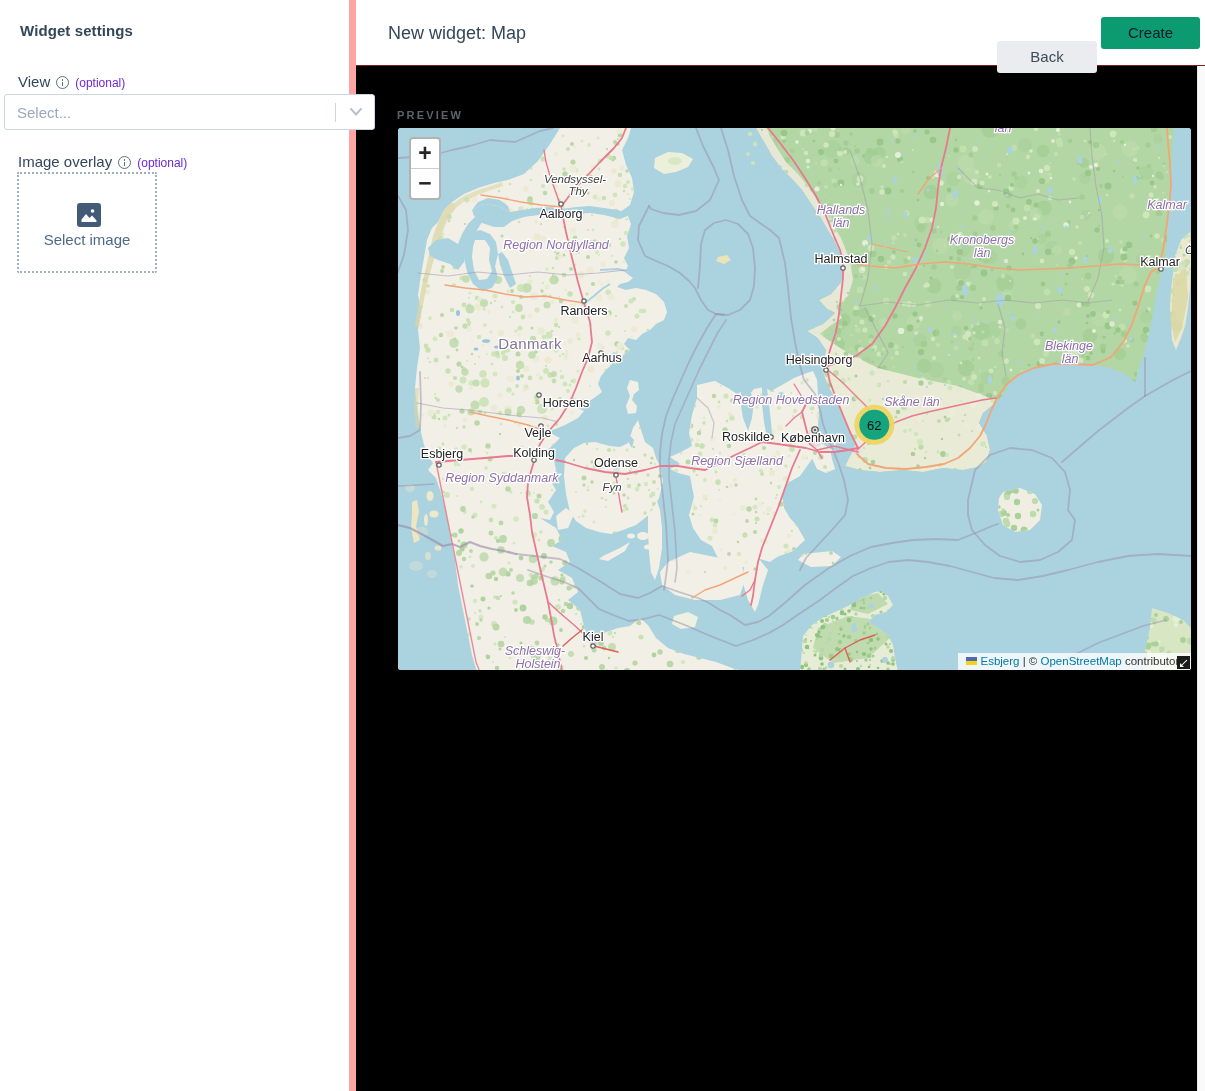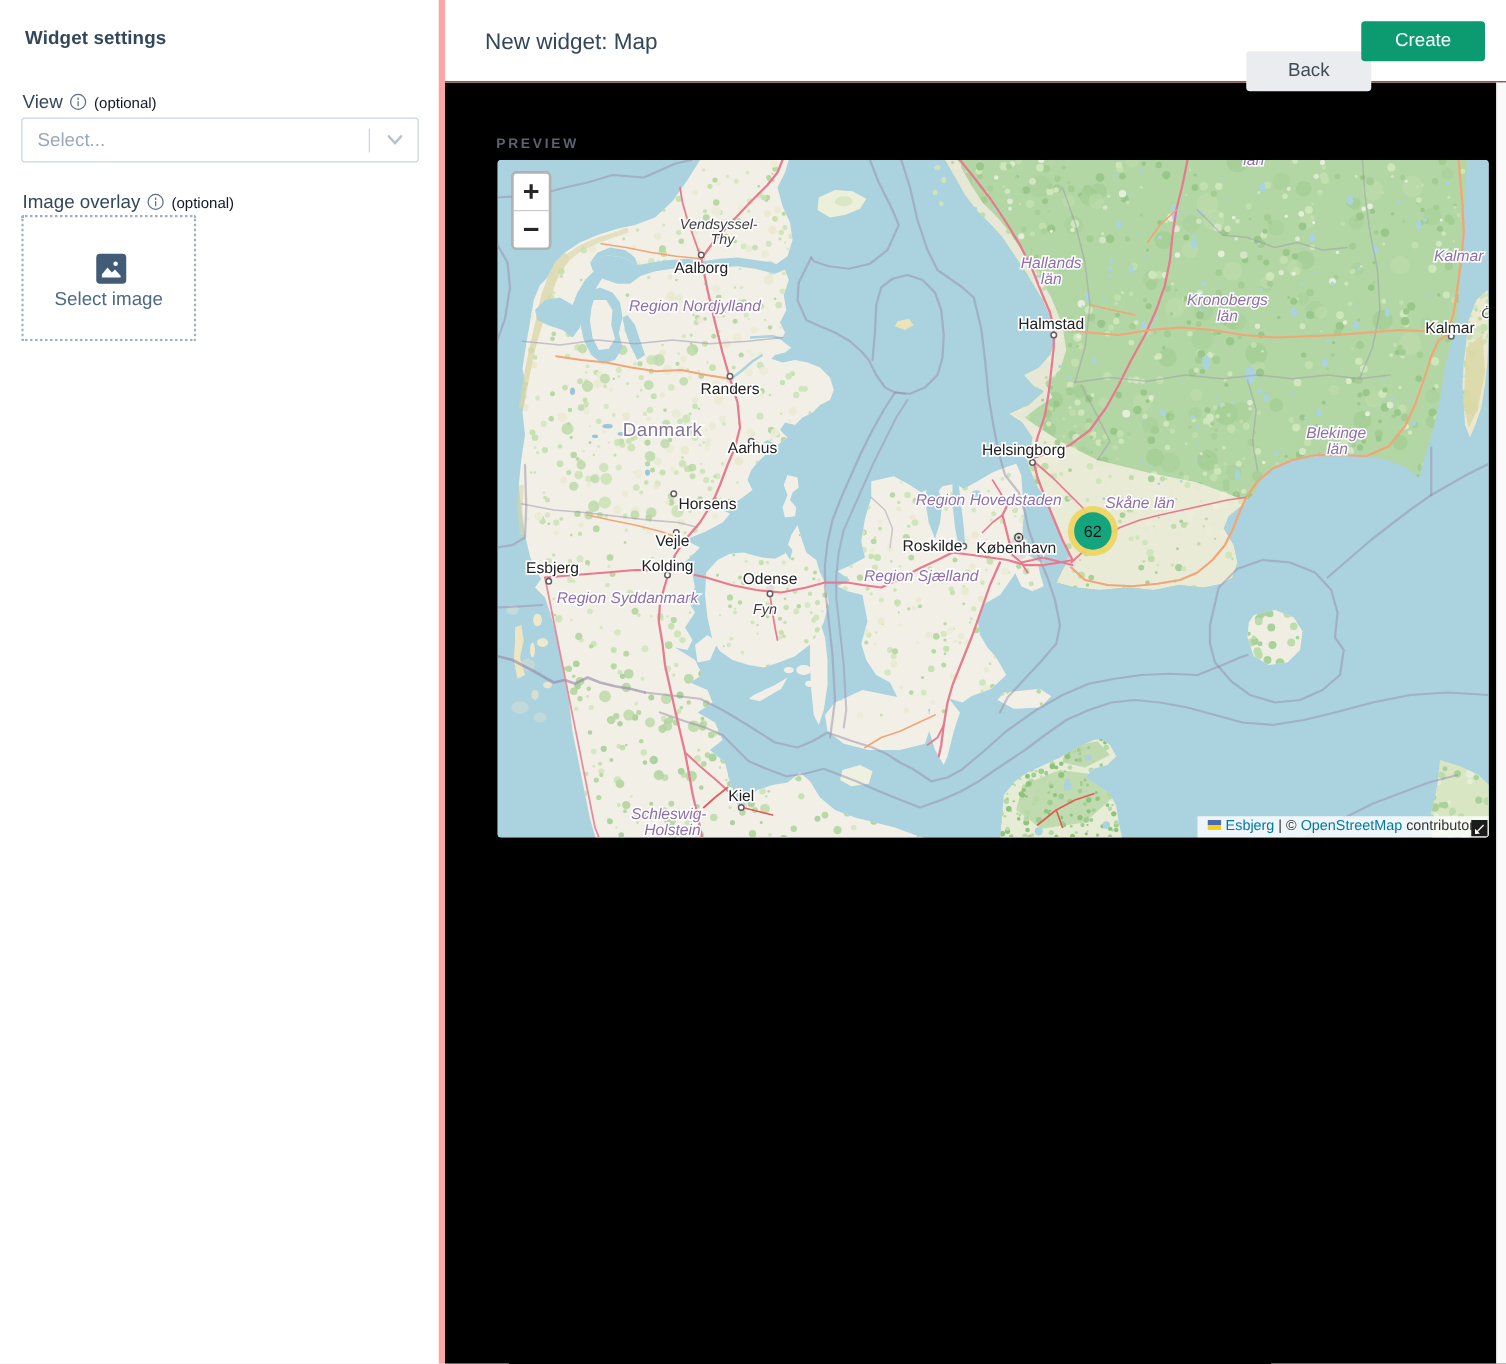--- a/index.html
+++ b/index.html
@@ -1,36 +1,36 @@
 <!DOCTYPE html>
 <html><head><meta charset="utf-8"><title>New widget: Map</title>
 <style>
 * { margin:0; padding:0; box-sizing:border-box; }
 html,body { width:1205px; height:1091px; background:#fff; font-family:"Liberation Sans",sans-serif; }
 #page { position:relative; width:1205px; height:1091px; overflow:hidden; }
-#side { position:absolute; left:0; top:0; width:356px; height:1091px; background:#fff; border-right:5px solid #fca5a5; z-index:3; }
+#side { position:absolute; left:0; top:0; width:356px; height:1091px; background:#fff; border-right:7px solid #fca5a5; z-index:3; }
 #side h1 { position:absolute; left:20px; top:22px; font-size:15px; font-weight:bold; color:#33475b; letter-spacing:0.1px; }
 .lblrow { position:absolute; left:18px; font-size:15px; color:#33475b; }
-.opt { font-size:12px; color:#0f172a; margin-left:6px; }
+.opt { font-size:12px; color:#6d28d9; margin-left:6px; }
 .ico { display:inline-block; width:13px; height:13px; border:1.4px solid #5b6f84; border-radius:50%; position:relative; top:2px; margin-left:6px; }
 .ico:before { content:""; position:absolute; left:4.3px; top:2px; width:1.6px; height:1.6px; background:#5b6f84; }
 .ico:after { content:""; position:absolute; left:4.3px; top:4.6px; width:1.6px; height:4px; background:#5b6f84; }
-#selbox { position:absolute; left:17px; top:94px; width:318px; height:36px; border:1px solid #cbd6e2; border-radius:3px; background:#fff;padding-left:16px; }
+#selbox { position:absolute; left:4px; top:94px; width:371px; height:36px; border:1px solid #cbd6e2; border-radius:3px; background:#fff;padding-left:16px; }
 #selbox .ph { position:absolute; left:12px; top:9px; font-size:15px; color:#9aa8ba; }
 #selbox .dv { position:absolute; right:38px; top:8px; width:1px; height:19px; background:#cbd6e2; }
 #selbox .ch { position:absolute; right:12px; top:13px; width:12px; height:8px; }
 #dashbox { position:absolute; left:17px; top:172px; width:140px; height:101px; border:2px dotted #9fb0c1; border-radius:2px; }
 #dashbox .img { position:absolute; left:58px; top:29px; width:24px; height:24px; background:#425b76; border-radius:3px; }
 #dashbox .img svg { position:absolute; left:3px; top:3px; }
 #dashbox .txt { position:absolute; top:57px; width:100%; text-align:center; font-size:15px; color:#4d6a85; }
 #topbar { position:absolute; left:356px; top:0; width:849px; height:66px; background:#fff; border-bottom:1px solid #7f1d1d; z-index:2; }
 #topbar h2 { position:absolute; left:32px; top:23px; font-size:18px; font-weight:normal; color:#33475b; }
 .btn { position:absolute; top:17px; height:32px; border-radius:3px; font-size:15px; text-align:center; line-height:32px; }
 #bback { right:108px; width:100px; background:#eaecef; color:#3e4c59;margin-top:24px; }
-#bcreate { right:17px; width:99px; background:#0c9b70; color:#ffffff; }
+#bcreate { right:5px; width:99px; background:#0c9b70; color:#0f172a; }
 #content { position:absolute; left:356px; top:66px; width:849px; height:1025px; background:#000000; }
 #preview { position:absolute; left:41px; top:43px; font-size:11px; font-weight:bold; letter-spacing:2.2px; color:#5a646e; }
 #map { position:absolute; left:42px; top:62px; width:793px; height:542px; border-radius:3px; overflow:hidden; background:#abd3df; }
 #map svg text { paint-order:stroke; }
 .city { font-size:12.5px; fill:#222; stroke:#fff; stroke-width:2.6px; font-family:"Liberation Sans",sans-serif; }
 .iarea { font-size:11.5px; font-style:italic; fill:#3d3d3d; stroke:#fff; stroke-width:2.4px; font-family:"Liberation Sans",sans-serif; }
 .region { font-size:12.5px; font-style:italic; fill:#8e6fa9; stroke:#fff; stroke-width:2.4px; font-family:"Liberation Sans",sans-serif; }
 .region2 { font-size:12.5px; font-style:italic; fill:#8e6fa9; stroke:#fff; stroke-width:2.4px; font-family:"Liberation Sans",sans-serif; }
 .country { font-size:15px; fill:#827396; stroke:#fff; stroke-width:2.6px; letter-spacing:0.4px; font-family:"Liberation Sans",sans-serif; }
 .mk { font-size:13px; fill:#111; font-family:"Liberation Sans",sans-serif; }

